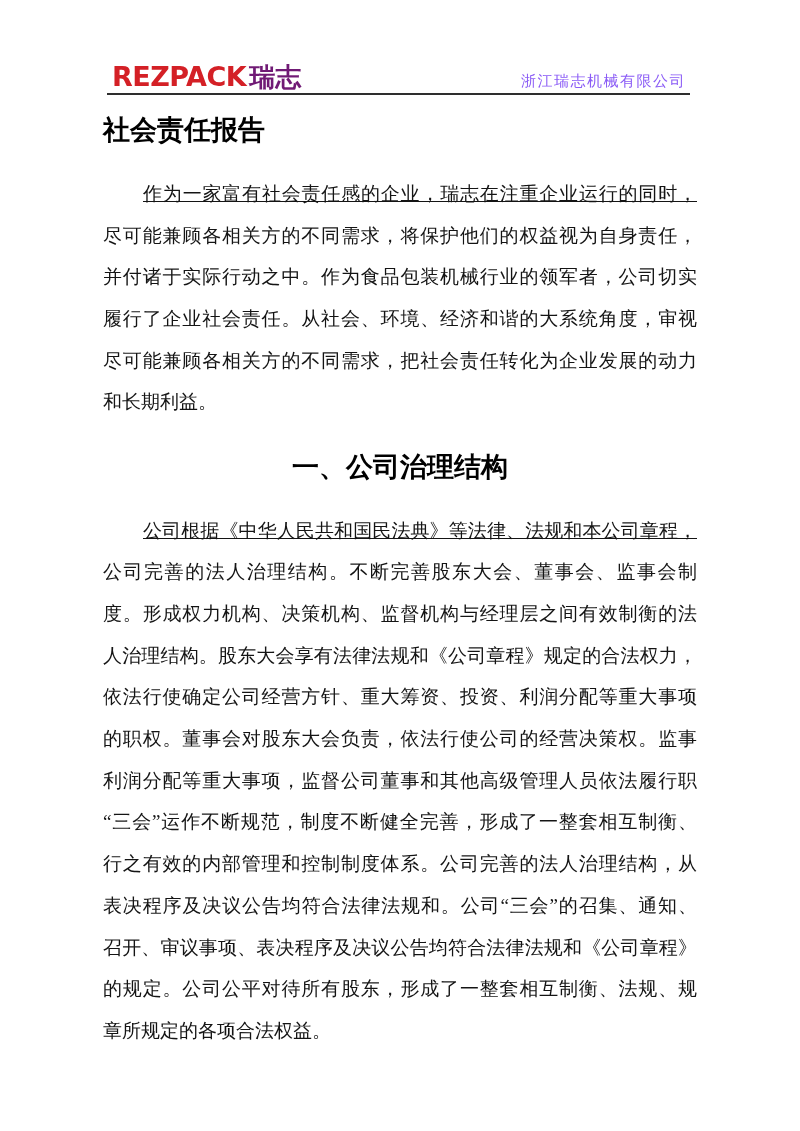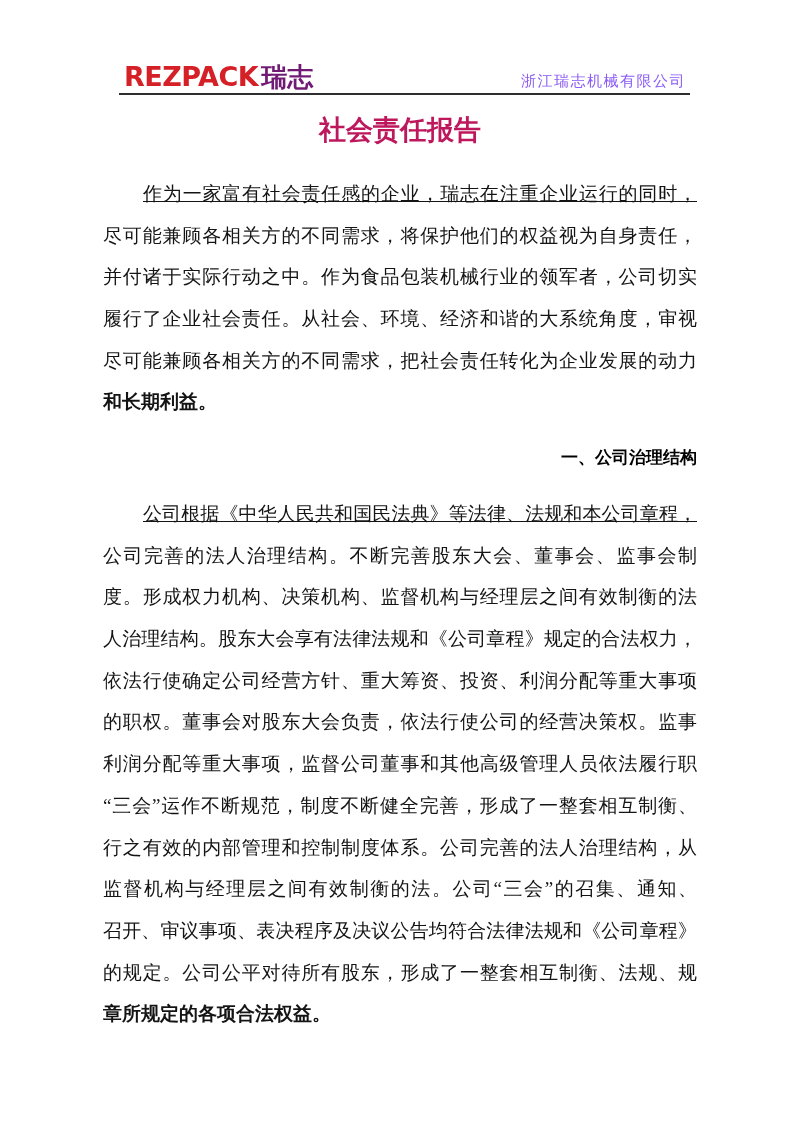--- a/index.html
+++ b/index.html
@@ -11,21 +11,21 @@
     padding:55px 103px 0 103px;
     font-family:"Liberation Serif","DejaVu Serif",serif;
     color:#141414;
     overflow:hidden;
   }
   .header{
     display:flex;
     justify-content:space-between;
     align-items:flex-end;
     border-bottom:2px solid #2e2e2e;
-    margin:0 7px 0 16px;
+    margin:0 7px 0 4px;
     padding:0 4px 2px 5px;
     height:36px;
   }
   .logo{display:flex;align-items:flex-end;}
   .logo-latin{
     font-family:"DejaVu Sans","Liberation Sans",sans-serif;
     font-weight:900;
     font-size:27px;
     line-height:28px;
     letter-spacing:-0.5px;
@@ -40,45 +40,45 @@
     margin-left:3px;
   }
   .company{
     font-size:15px;
     line-height:19px;
     letter-spacing:1.5px;
     color:#8b5cf6;
   }
   .title{
     margin:17px 0 0 0;
-    text-align:center;
+    text-align:left;
     font-size:27px;
     font-weight:bold;
     line-height:36px;
-    color:#be185d;
+    color:#000000;
   }
   .body{margin-top:25px;}
   .line{
     font-size:19px;
     height:41.7px;
     line-height:41.7px;
     text-align:justify;
     text-align-last:justify;
     text-justify:inter-character;
     overflow:hidden;
   }
   .line.indent{text-indent:40px;text-decoration:underline;}
-  .line.last{text-align-last:left;font-weight:bold;}
+  .line.last{text-align-last:left;}
   .heading{
     font-family:"DejaVu Sans","Liberation Sans",sans-serif;
     font-weight:bold;
-    font-size:17px;
+    font-size:27px;
     height:41.7px;
     line-height:41.7px;
-    text-align:right;
+    text-align:center;
     color:#000000;
   }
 </style>
 </head>
 <body>
 
 <div class="page">
 
   <div class="header">
     <div class="logo">
@@ -106,20 +106,20 @@
     <div>
       <div class="line indent">公司根据《中华人民共和国民法典》等法律、法规和本公司章程，</div>
       <div class="line">公司完善的法人治理结构。不断完善股东大会、董事会、监事会制</div>
       <div class="line">度。形成权力机构、决策机构、监督机构与经理层之间有效制衡的法</div>
       <div class="line">人治理结构。股东大会享有法律法规和《公司章程》规定的合法权力，</div>
       <div class="line">依法行使确定公司经营方针、重大筹资、投资、利润分配等重大事项</div>
       <div class="line">的职权。董事会对股东大会负责，依法行使公司的经营决策权。监事</div>
       <div class="line">利润分配等重大事项，监督公司董事和其他高级管理人员依法履行职责。</div>
       <div class="line">“三会”运作不断规范，制度不断健全完善，形成了一整套相互制衡、</div>
       <div class="line">行之有效的内部管理和控制制度体系。公司完善的法人治理结构，从</div>
-      <div class="line">监督机构与经理层之间有效制衡的法。公司“三会”的召集、通知、</div>
+      <div class="line">表决程序及决议公告均符合法律法规和。公司“三会”的召集、通知、</div>
       <div class="line">召开、审议事项、表决程序及决议公告均符合法律法规和《公司章程》</div>
       <div class="line">的规定。公司公平对待所有股东，形成了一整套相互制衡、法规、规</div>
       <div class="line last">章所规定的各项合法权益。</div>
     </div>
 
   </div>
 </div>
 
 </body></html>

